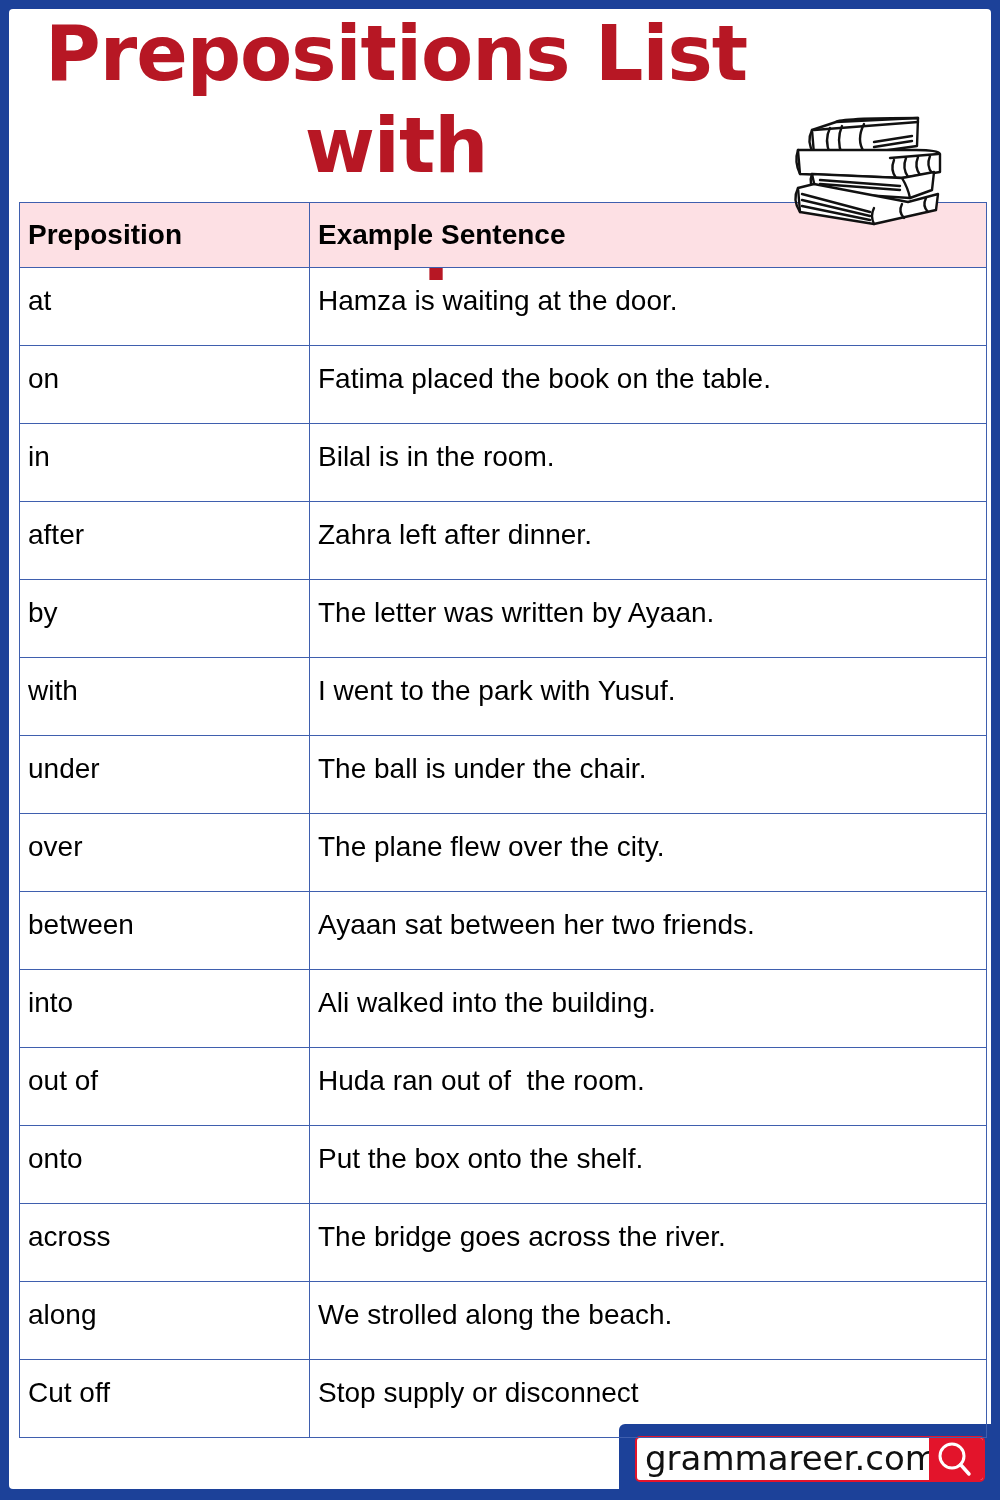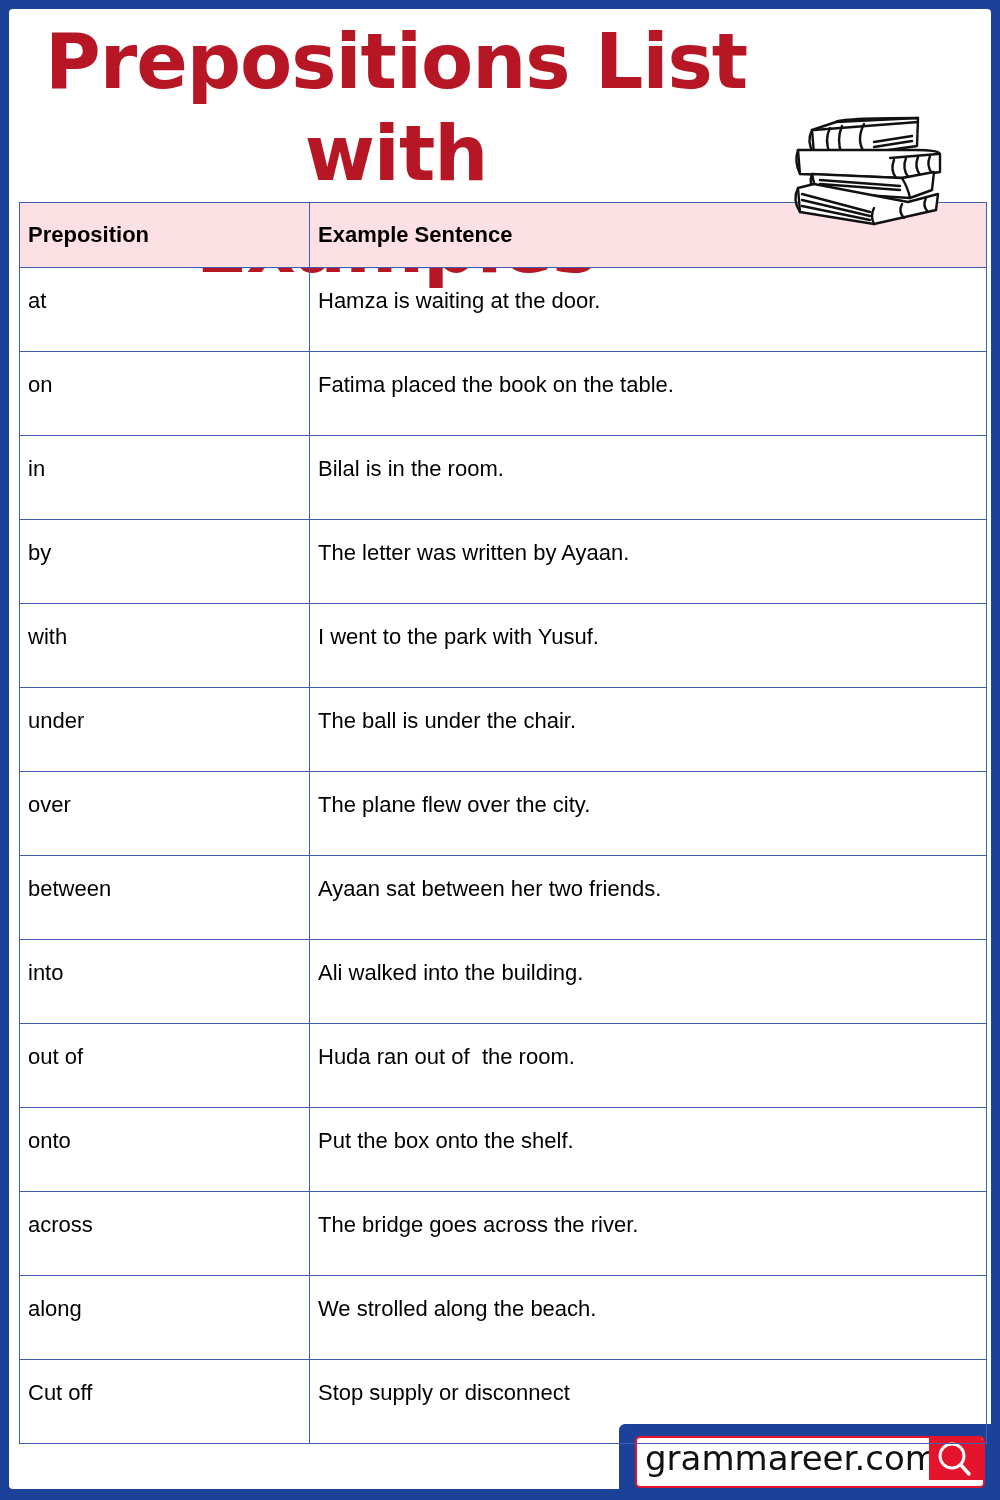--- a/index.html
+++ b/index.html
@@ -19,21 +19,21 @@
       left: 9px;
       top: 9px;
       width: 982px;
       height: 1480px;
       background: #ffffff;
       border-radius: 4px;
     }
     .title {
       position: absolute;
       left: 0;
-      top: 16px;
+      top: 8px;
       width: 792px;
       text-align: center;
       color: #b71724;
       font-family: "DejaVu Sans", sans-serif;
       font-weight: bold;
       font-size: 76px;
       line-height: 92px;
       letter-spacing: -1px;
       margin: 0;
     }
@@ -54,50 +54,50 @@
       border-collapse: collapse;
       table-layout: fixed;
       z-index: 1;
     }
     table.prep-table th, table.prep-table td {
       border: 1.5px solid #3f5fae;
       height: 65px;
       padding: 0 0 0 8px;
       text-align: left;
       vertical-align: middle;
-      font-size: 22px;
+      font-size: 28px;
       color: #000;
       font-family: "Liberation Sans", sans-serif;
     }
     table.prep-table th {
       background: #fde0e4;
       font-weight: bold;
       height: 64px;
     }
     table.prep-table td {
       font-weight: normal;
-      padding-bottom: 18px;
+      padding-bottom: 12px;
     }
     col.c1 { width: 290px; }
     col.c2 { width: 677px; }
     .footer-tab {
       position: absolute;
       left: 619px;
       top: 1424px;
       width: 381px;
       height: 76px;
       background: #1c4199;
       border-top-left-radius: 6px;
     }
     .search-box {
       position: absolute;
       left: 635px;
       top: 1436px;
       width: 350px;
-      height: 52px;
+      height: 46px;
       background: #ffffff;
       border: 2px solid #e3142b;
       border-radius: 5px;
       box-sizing: border-box;
       overflow: hidden;
     }
     .search-text {
       position: absolute;
       left: 8px;
       top: 0;
@@ -184,20 +184,24 @@
         <td>at</td>
         <td>Hamza is waiting at the door.</td>
       </tr>
     <tr>
         <td>on</td>
         <td>Fatima placed the book on the table.</td>
       </tr>
     <tr>
         <td>in</td>
         <td>Bilal is in the room.</td>
+      </tr>
+    <tr>
+        <td>after</td>
+        <td>Zahra left after dinner.</td>
       </tr>
     <tr>
         <td>by</td>
         <td>The letter was written by Ayaan.</td>
       </tr>
     <tr>
         <td>with</td>
         <td>I went to the park with Yusuf.</td>
       </tr>
     <tr>

